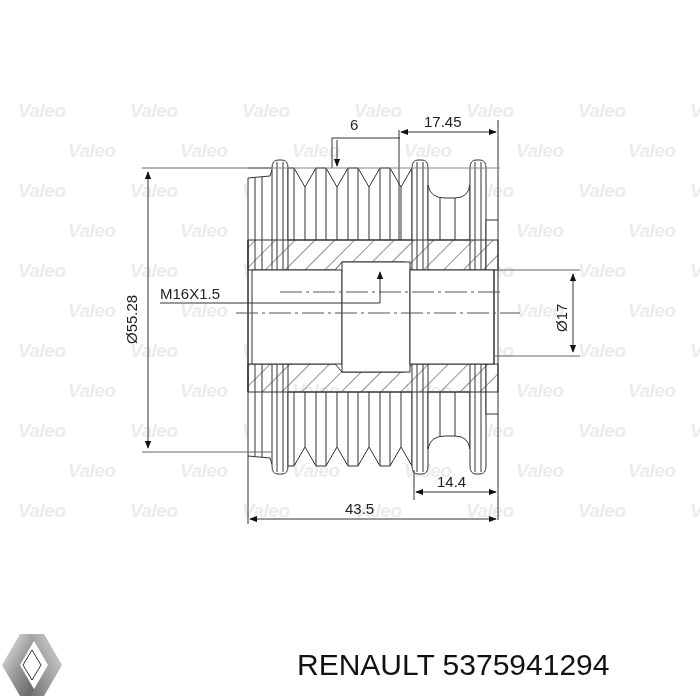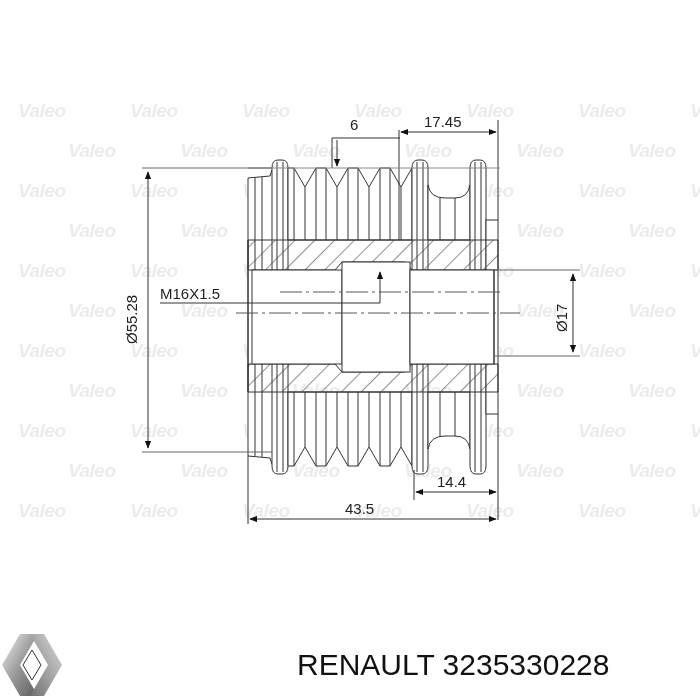--- a/index.html
+++ b/index.html
@@ -229,13 +229,13 @@
       <linearGradient id="lg2" x1="1" y1="0" x2="0" y2="1">
         <stop offset="0" stop-color="#dcdcdc"></stop>
         <stop offset="1" stop-color="#707070"></stop>
       </linearGradient>
     </defs>
     <path d="M20,2 L38,2 L20,33 L38,64 L20,64 L2,33 Z" fill="url(#lg1)"></path>
     <path d="M30,2 L44,2 L62,33 L44,64 L30,64 L48,33 Z" fill="url(#lg2)"></path>
     <path d="M32,18 L41,33 L32,48 L23,33 Z" fill="#fff" stroke="#333" stroke-width="1"></path>
   </svg>
 </div>
-<div class="brand">RENAULT 3235330228</div>
+<div class="brand">RENAULT 5375941294</div>
 
 </body></html>

